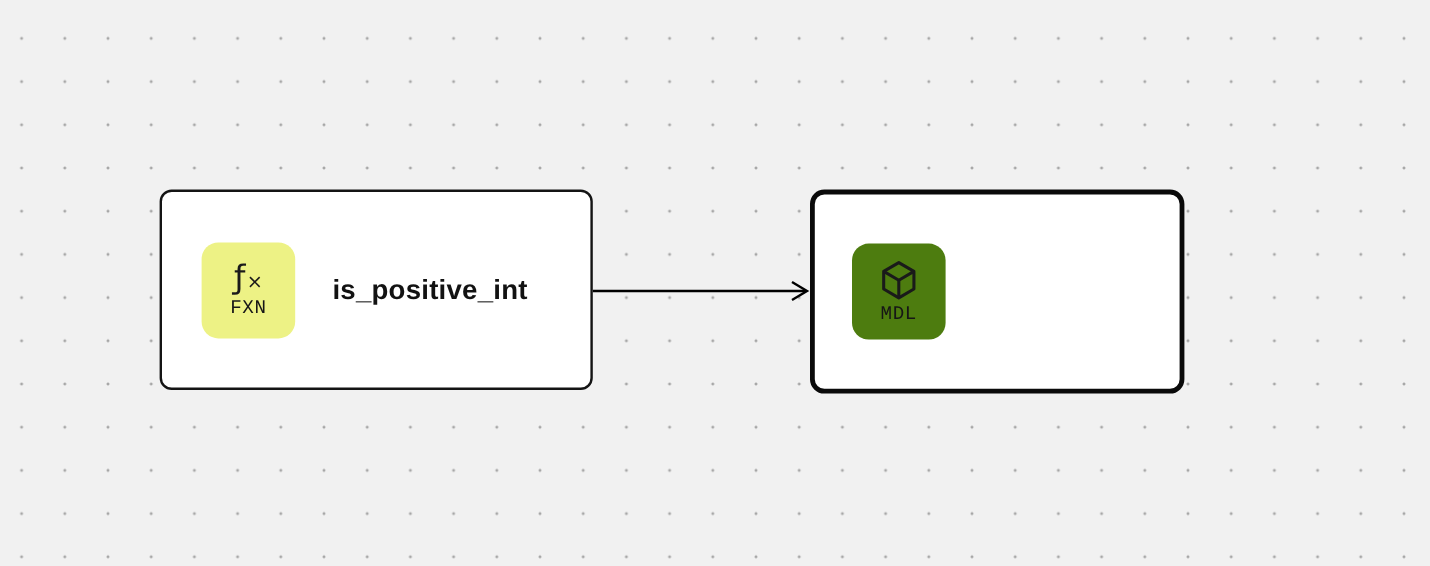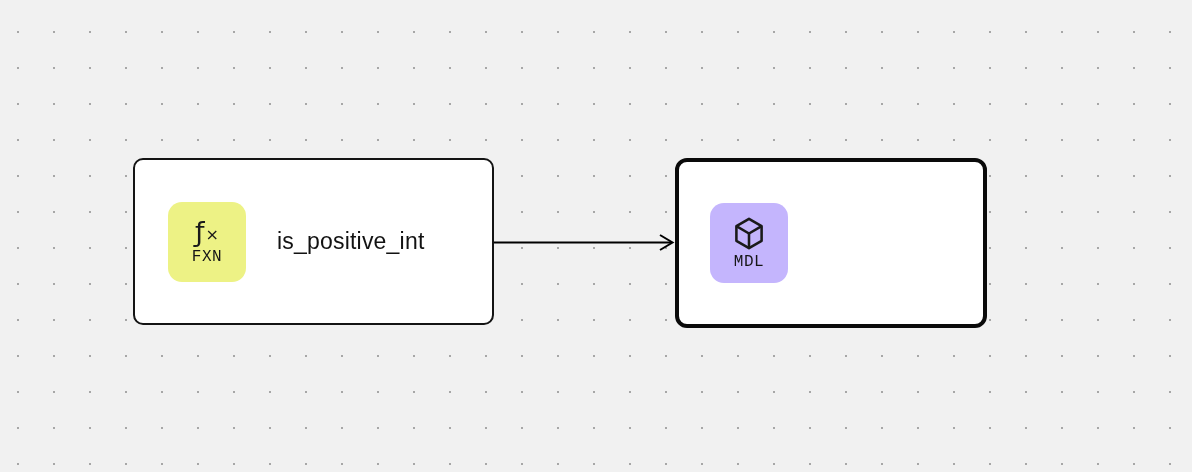--- a/index.html
+++ b/index.html
@@ -81,21 +81,21 @@
   .badge-tag {
     font-family: Liberation Mono, monospace;
     font-size: 16px;
     line-height: 20px;
     letter-spacing: 0.5px;
     color: #161616;
   }
 
   .node-label {
     font-size: 23px;
-    font-weight: 400;
+    font-weight: 700;
     color: #121212;
     letter-spacing: 0.2px;
     white-space: nowrap;
   }
 </style>
 </head>
 <body>
 
 <div class="canvas">
 
@@ -111,21 +111,21 @@
       <div class="fx-glyphs">
         <span>ƒ</span>
         <span class="fx-x">×</span>
       </div>
       <div class="badge-tag">FXN</div>
     </div>
     <div class="node-label">is_positive_int</div>
   </div>
 
   <div class="node node-model">
-    <div class="badge" style="background-color: #c4b5fd;">
+    <div class="badge" style="background-color: #4d7c0f;">
       <svg class="cube-icon" viewBox="0 0 24 24" fill="none" stroke="#1a1a1a" stroke-width="1.7" stroke-linejoin="round">
         <polygon points="12,2.2 20.4,7.1 20.4,16.9 12,21.8 3.6,16.9 3.6,7.1"></polygon>
         <polyline points="3.6,7.1 12,12 20.4,7.1"></polyline>
         <line x1="12" y1="12" x2="12" y2="21.8"></line>
       </svg>
       <div class="badge-tag">MDL</div>
     </div>
   </div>
 
 </div>

